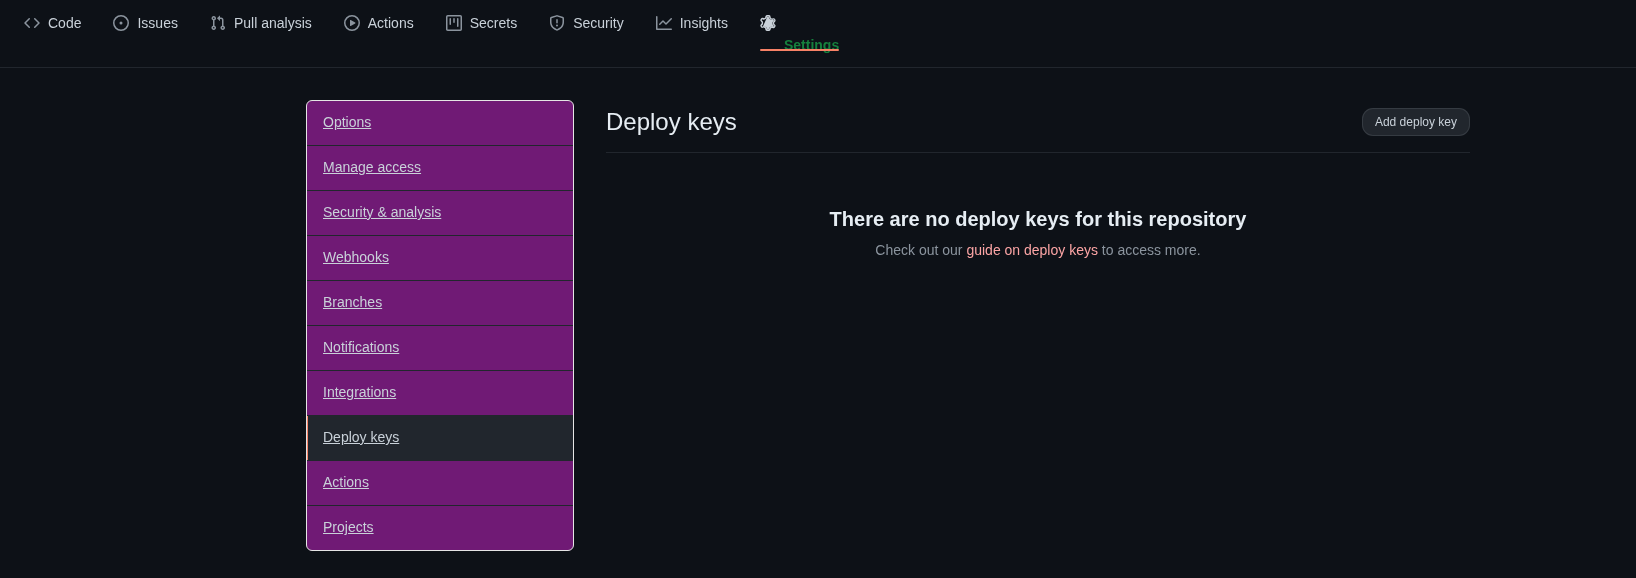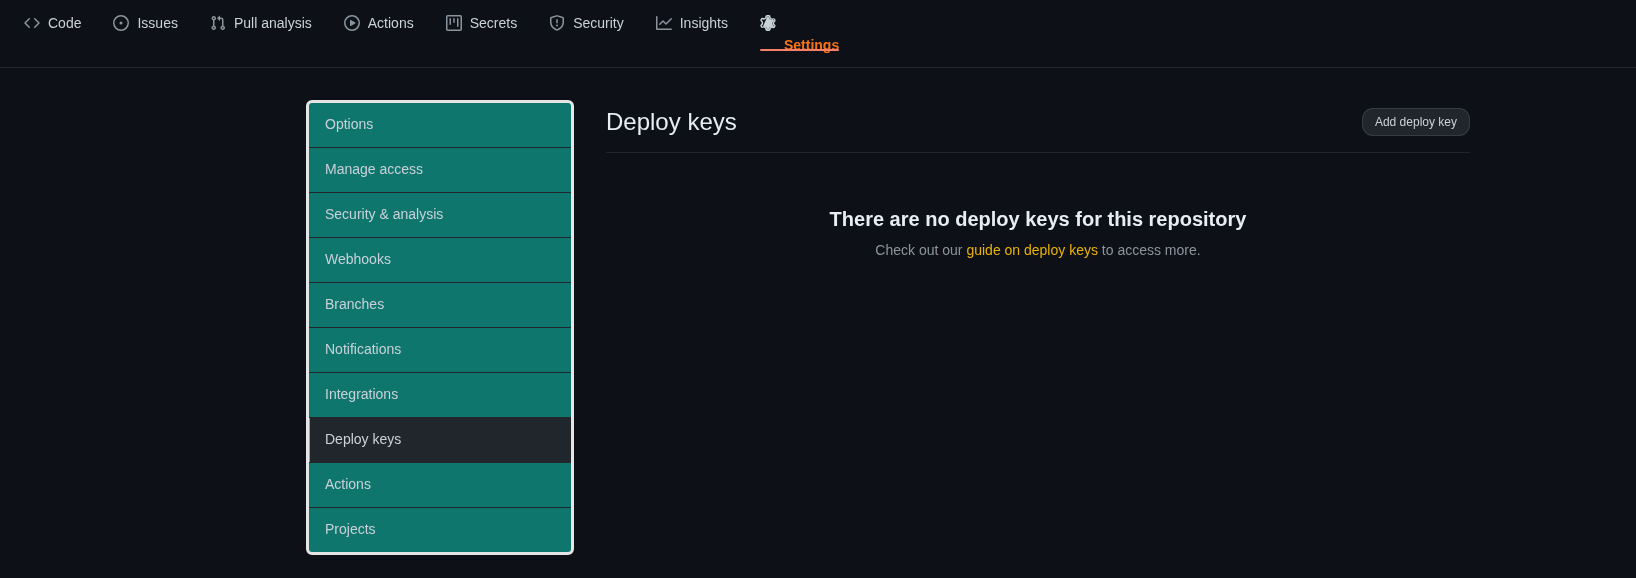--- a/index.html
+++ b/index.html
@@ -50,21 +50,21 @@
     justify-content: center;
     width: 16px;
     height: 16px;
     position: relative;
     top: -3px;
     color: #8b949e;
     flex: 0 0 auto;
   }
   .nav-item.selected .nav-label {
     font-weight: bold;
-    color: #f97316;
+    color: #15803d;
     margin-top: 44px;
   }
   .nav-item.selected .nav-ico {
     color: #c9d1d9;
   }
   .nav-item.selected::after {
     content: "";
     position: absolute;
     left: 16px;
     right: 16px;
@@ -79,24 +79,25 @@
     display: flex;
     padding-top: 32px;
     padding-left: 306px;
   }
 
   
   .settings-menu {
     width: 268px;
     flex: 0 0 268px;
     box-sizing: border-box;
-    border: 3px solid #e5e5e5;
+    border: 1px solid #e5e5e5;
     border-radius: 6px;
     overflow: hidden;
-    background: #0f766e;
+    background: #701a75;
+    text-decoration: underline;
   }
   .menu-item {
     position: relative;
     display: block;
     box-sizing: border-box;
     padding: 12px 16px 13px 16px;
     font-size: 14px;
     line-height: 19px;
     color: #c9d1d9;
     border-bottom: 1px solid #21262d;
@@ -166,21 +167,21 @@
     color: #e6edf3;
     line-height: 1.25;
   }
   .blankslate-text {
     margin: 0;
     font-size: 14px;
     color: #8b949e;
     line-height: 1.5;
   }
   .blankslate-text a {
-    color: #eab308;
+    color: #fca5a5;
     text-decoration: none;
   }
 </style>
 </head>
 <body>
 
 <nav class="repo-nav">
 
   <div class="nav-item">
     <span class="nav-ico">

